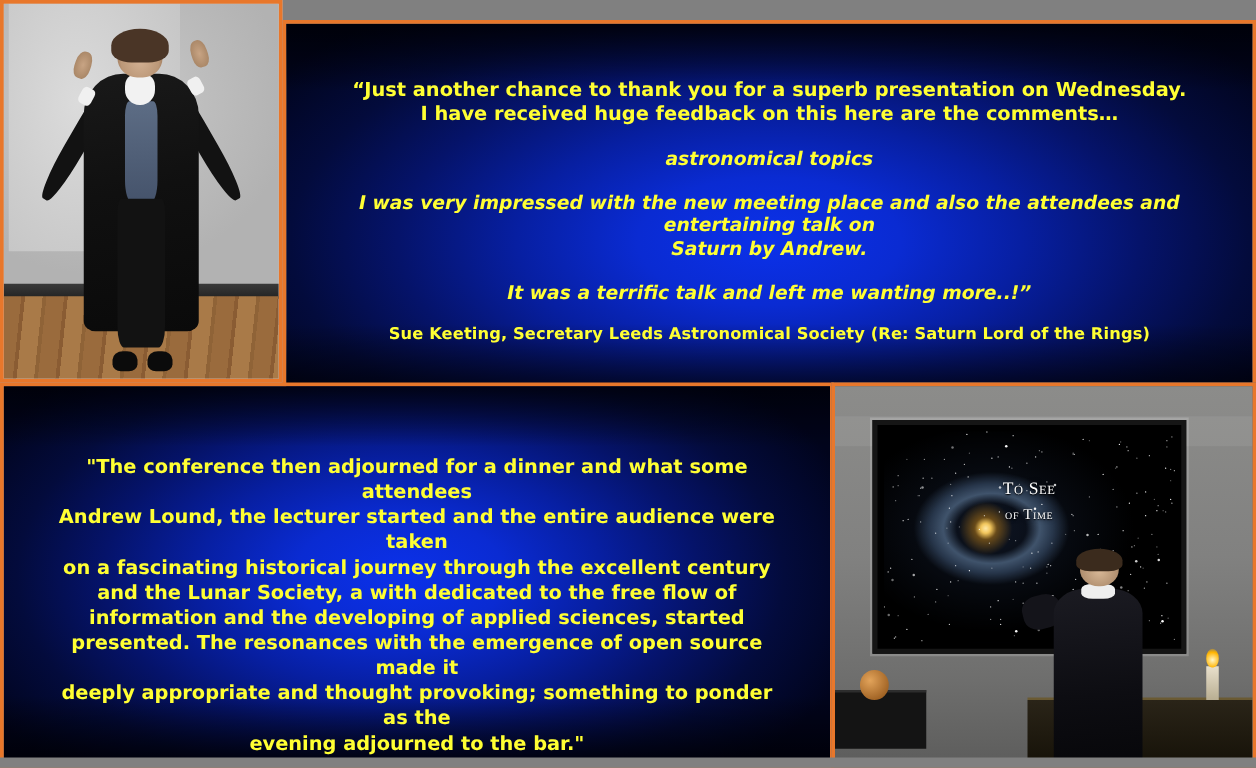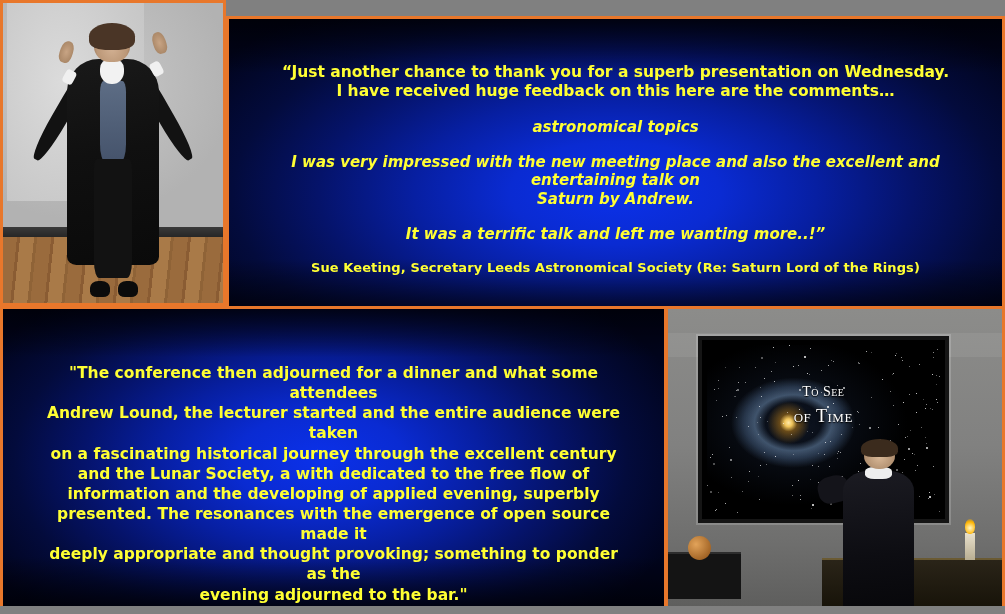--- a/index.html
+++ b/index.html
@@ -188,21 +188,21 @@
     font-family: "Liberation Serif", serif;
     color: #fff;
     font-variant: small-caps;
     letter-spacing: .5px;
     line-height: 1.45;
     text-shadow: 0 0 4px rgba(0,0,0,.9), 0 1px 1px #000;
   }
   .p2-screen-text span { display: block; }
   .p2-t1 { font-size: 14px; }
   .p2-t2 { font-size: 15px; }
-  .p2-t3 { font-size: 18px; }
+  .p2-t3 { font-size: 12px; }
 
   .p2-person { position: absolute; left: 52%; top: 44%; width: 22%; height: 56%; }
   .p2-head {
     position: absolute; left: 30%; top: 0; width: 42%; height: 16%;
     background: radial-gradient(ellipse at 50% 55%, #d8b897, #9d7b5c);
     border-radius: 48%;
   }
   .p2-hair {
     position: absolute; left: 26%; top: -2%; width: 50%; height: 11%;
     background: #3b2b1d; border-radius: 50% 50% 30% 30%;
@@ -325,41 +325,41 @@
       <div class="seg q-comic" id="top-q1">
         <span class="line">“Just another chance to thank you for a superb presentation on Wednesday.</span>
         <span class="line">I have received huge feedback on this here are the comments…</span>
       </div>
 
       <div class="seg q-italic" id="top-q2">
         <span class="line">astronomical topics</span>
       </div>
 
       <div class="seg q-italic" id="top-q3">
-        <span class="line">I was very impressed with the new meeting place and also the excellent and entertaining talk on</span>
+        <span class="line">I was very impressed with the new meeting place and also the attendees and entertaining talk on</span>
         <span class="line">Saturn by Andrew.</span>
       </div>
 
       <div class="seg q-italic" id="top-q4">
         <span class="line">It was a terrific talk and left me wanting more..!”</span>
       </div>
 
       <div class="seg q-credit">Sue Keeting, Secretary Leeds Astronomical Society (Re: Saturn Lord of the Rings)</div>
     </div>
   </div>
 
   <div class="panel orange-frame" id="quote-panel-bottom">
     <div class="quote-wrap" id="bottom-text">
 
       <div class="q-comic" id="bottom-body">
         <span class="line">"The conference then adjourned for a dinner and what some attendees</span>
         <span class="line">Andrew Lound, the lecturer started and the entire audience were taken</span>
         <span class="line">on a fascinating historical journey through the excellent century</span>
         <span class="line">and the Lunar Society, a with dedicated to the free flow of</span>
-        <span class="line">information and the developing of applied evening, superbly</span>
+        <span class="line">information and the developing of applied sciences, started</span>
         <span class="line">presented. The resonances with the emergence of open source made it</span>
         <span class="line">deeply appropriate and thought provoking; something to ponder as the</span>
         <span class="line">evening adjourned to the bar."</span>
       </div>
 
     </div>
   </div>
 
   <div class="panel orange-frame" id="photo-lecturer-screen">
     <div class="photo-inner">

